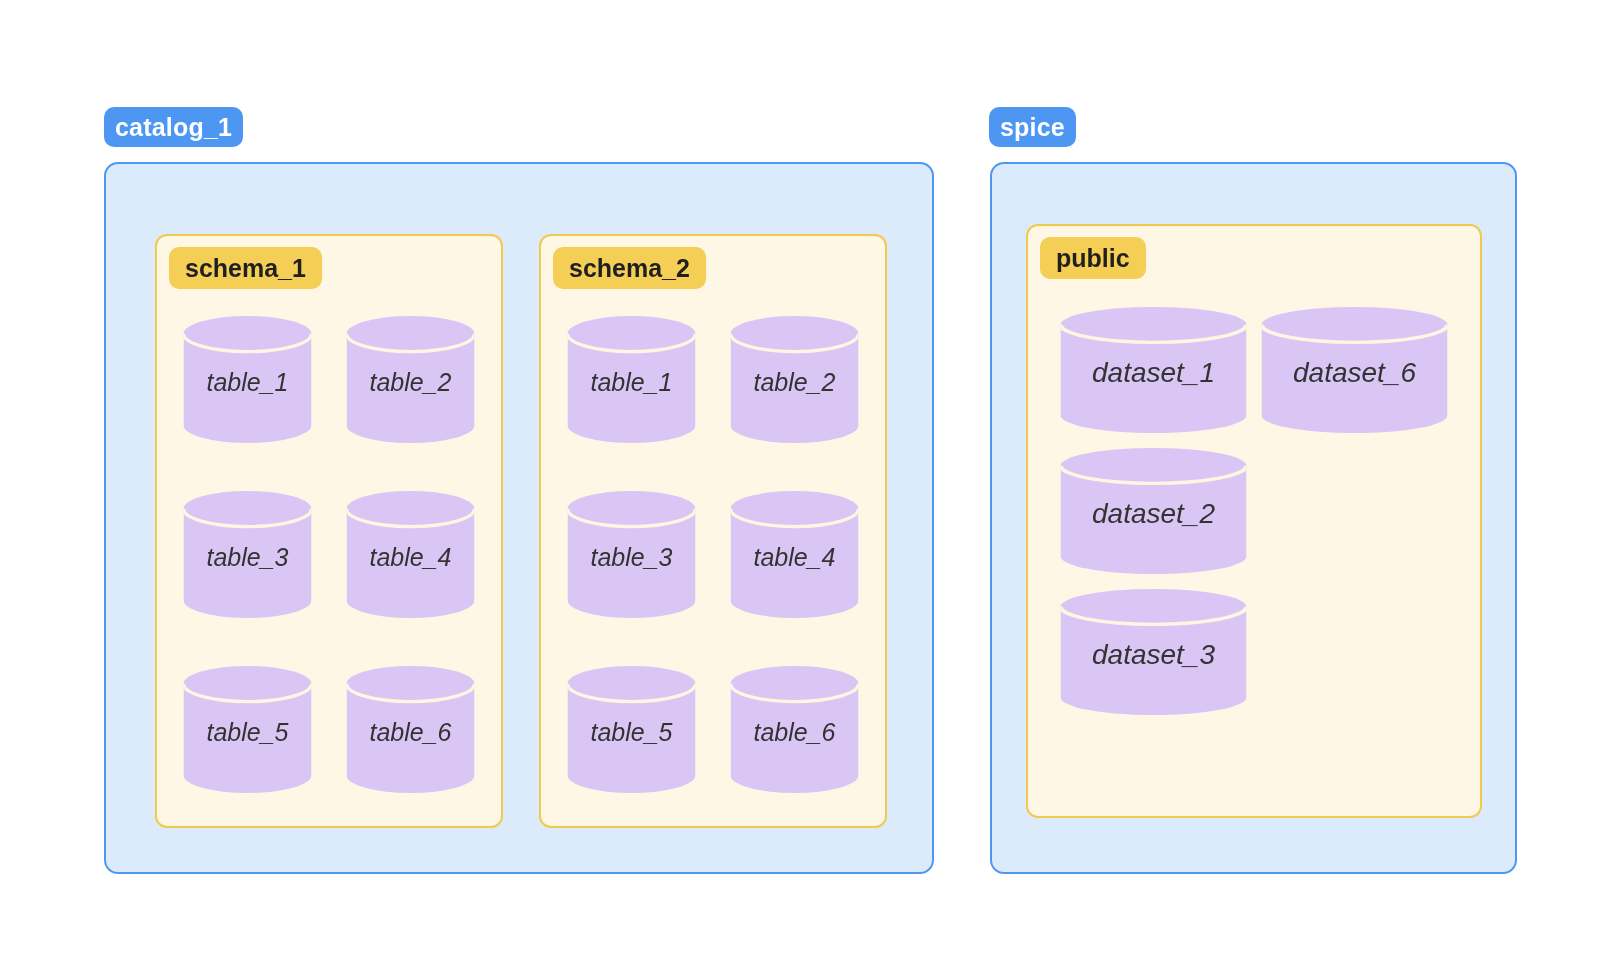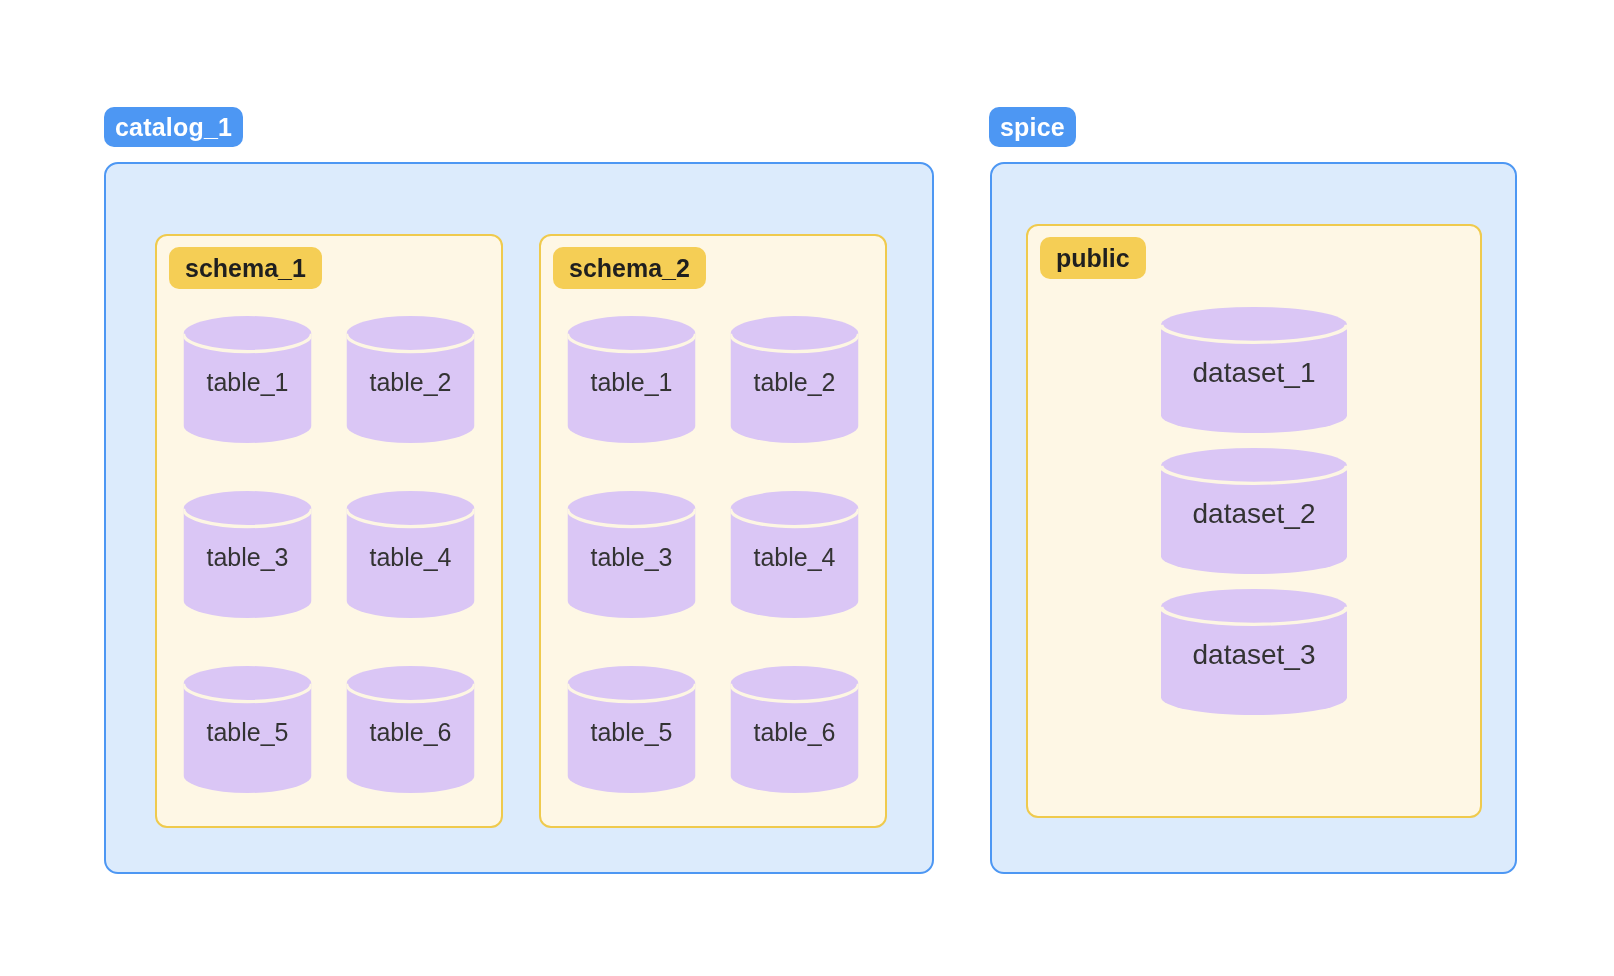--- a/index.html
+++ b/index.html
@@ -47,21 +47,21 @@
   }
   .table-grid{position:absolute;left:50%;transform:translateX(-50%);display:grid;}
   .catalog-0 .table-grid{
     top:80px;grid-template-columns:repeat(2,128px);
     column-gap:35px;row-gap:48px;
   }
   .catalog-1 .table-grid{
     top:81px;grid-template-rows:repeat(3,126px);grid-auto-flow:column;
     grid-auto-columns:186px;column-gap:37px;row-gap:48px;gap:15px;
   }
-  .cylinder{position:relative;display:flex;align-items:center;justify-content:center;}
+  .cylinder{position:relative;display:flex;align-items:center;justify-content:center;font-style:italic;}
   .catalog-0 .cylinder{width:128px;height:127px;}
   .catalog-1 .cylinder{width:186px;height:126px;}
   .cylinder svg{position:absolute;left:0;top:0;width:100%;height:100%;}
   .cylinder .label{position:relative;color:var(--label-ink);padding-top:5px;white-space:nowrap;}
   .catalog-0 .cylinder .label{font-size:25px;}
   .catalog-1 .cylinder .label{font-size:28px;}
 </style>
 </head>
 <body>
 
@@ -183,16 +183,23 @@
             </svg>
             <span class="label">dataset_2</span>
           </div>
           <div class="cylinder">
             <svg viewBox="0 0 100 100" preserveAspectRatio="none">
               <path d="M0,14 A50,14 0 0 1 100,14 L100,86 A50,14 0 0 1 0,86 Z" style="fill:var(--purple)"></path>
               <path d="M0,14 A50,14 0 0 0 100,14" style="fill:none;stroke:var(--divider);stroke-width:2.6"></path>
             </svg>
             <span class="label">dataset_3</span>
           </div>
+          <div class="cylinder">
+            <svg viewBox="0 0 100 100" preserveAspectRatio="none">
+              <path d="M0,14 A50,14 0 0 1 100,14 L100,86 A50,14 0 0 1 0,86 Z" style="fill:var(--purple)"></path>
+              <path d="M0,14 A50,14 0 0 0 100,14" style="fill:none;stroke:var(--divider);stroke-width:2.6"></path>
+            </svg>
+            <span class="label">dataset_6</span>
+          </div>
         </div>
       </div>
     </div>
 </div>
 
 </body></html>

